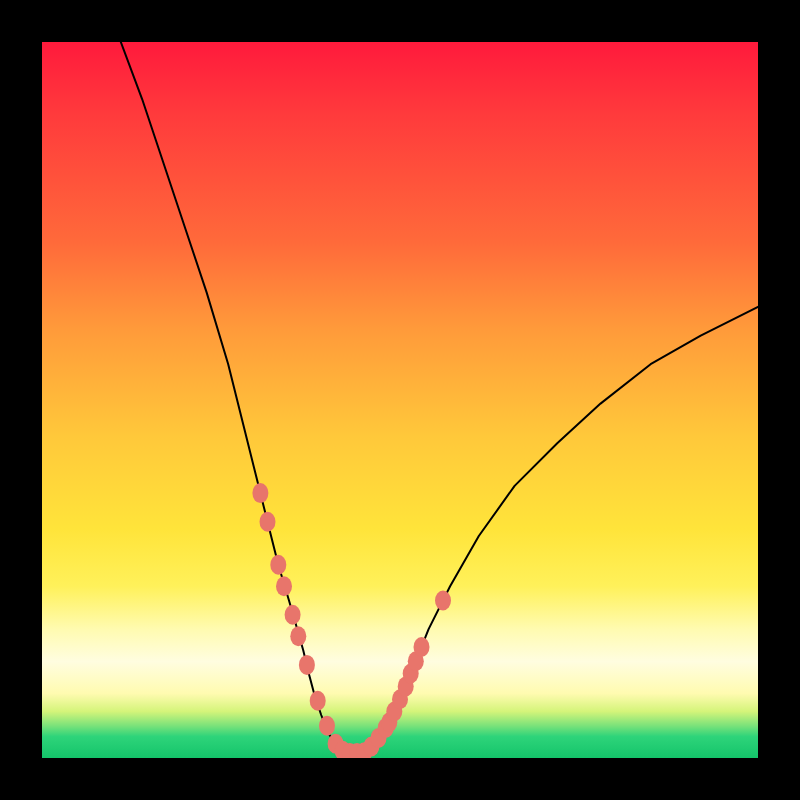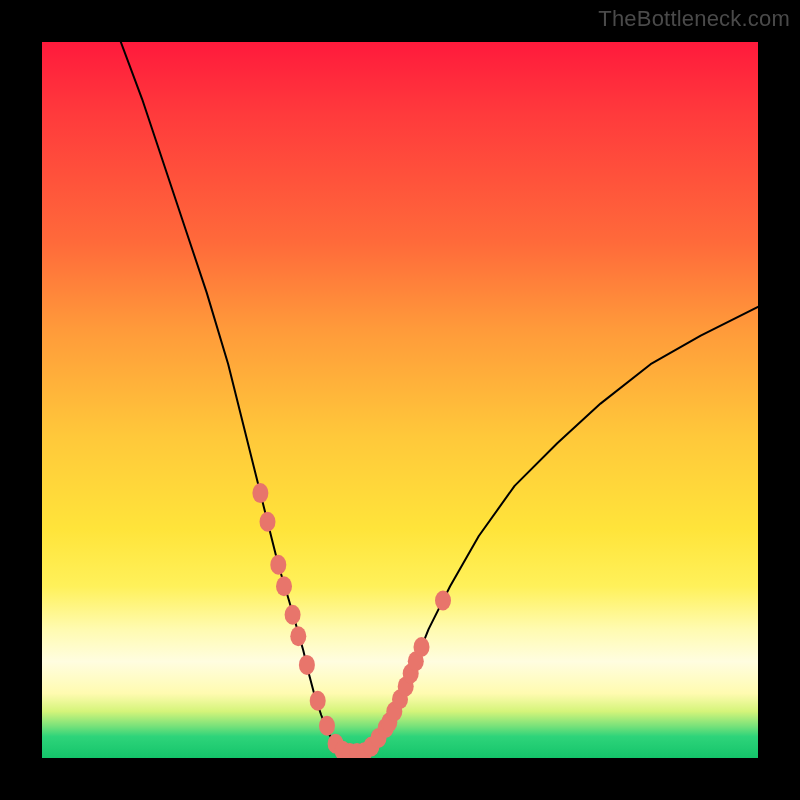--- a/index.html
+++ b/index.html
@@ -59,21 +59,20 @@
     left: 0;
     top: 0;
     width: 716px;
     height: 716px;
   }
 </style>
 </head>
 <body>
 
 <div class="frame">
-  <div class="watermark">TheBottleneck.com</div>
   <div class="plot-area">
     <svg class="curve" viewBox="0 0 716 716">
       <g id="curve-lines" fill="none" stroke-width="2" stroke-linecap="round" stroke-linejoin="round" stroke="#000000">
           <path d="M78.8 0.0 L100.2 57.3 L121.7 121.7 L143.2 186.2 L164.7 250.6 L186.2 322.2 L200.5 379.5 L214.8 436.8 L225.5 479.7 L236.3 522.7 L247.0 558.5 L254.2 583.5 L261.3 608.6 L266.4 630.1 L272.1 651.6 L279.2 673.0 L286.4 690.9 L293.6 703.1 L300.7 710.3"></path>
           <path d="M322.2 710.3 L329.4 705.3 L336.5 697.4 L343.7 687.4 L350.8 674.5 L358.0 658.7 L365.2 640.8 L372.3 622.9 L386.6 587.1 L408.1 544.2 L436.8 494.0 L472.6 443.9 L515.5 401.0 L558.5 361.6 L608.6 322.2 L658.7 293.6 L716.0 264.9"></path>
           <path d="M300.7 711.0 L307.9 711.7 L315.0 711.7 L322.2 711.0"></path>
         </g>
       <g id="curve-markers">
           <ellipse cx="218.4" cy="451.1" rx="8" ry="10" fill="#e8756b" stroke="#d65a52" stroke-width="0"></ellipse>
           <ellipse cx="225.5" cy="479.7" rx="8" ry="10" fill="#e8756b" stroke="#d65a52" stroke-width="0"></ellipse>

